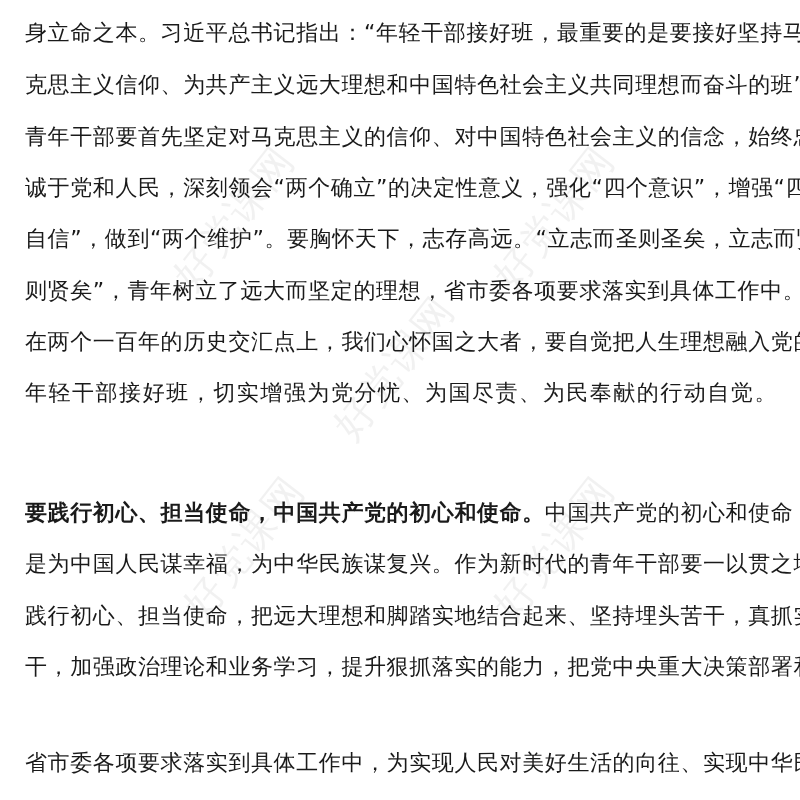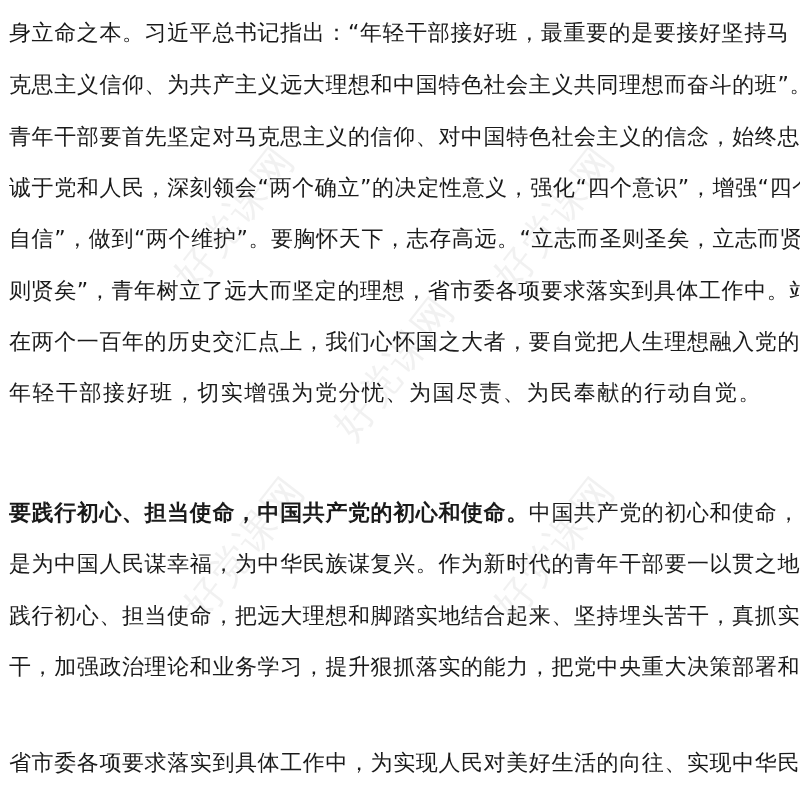--- a/index.html
+++ b/index.html
@@ -4,21 +4,21 @@
   <style>
     html, body { margin: 0; padding: 0; }
     body {
       width: 800px; height: 800px; overflow: hidden;
       background: #ffffff; position: relative;
       font-family: "DejaVu Sans", "Liberation Sans", sans-serif;
       color: #1a1a1a;
     }
     .page { position: absolute; left: 0; top: 0; width: 800px; height: 800px; }
     .line {
-      position: absolute; left: 9px; width: 752px;
+      position: absolute; left: 25px; width: 752px;
       font-size: 22px; line-height: 30px; height: 30px;
       white-space: nowrap; letter-spacing: 0.6px;
       text-align: justify; text-align-last: justify;
     }
     .bold { font-weight: bold; }
     .watermark {
       position: absolute; font-size: 40px; color: rgba(0,0,0,0.055);
       transform: rotate(-52deg); transform-origin: center center;
       white-space: nowrap; pointer-events: none; letter-spacing: 2px;
     }

